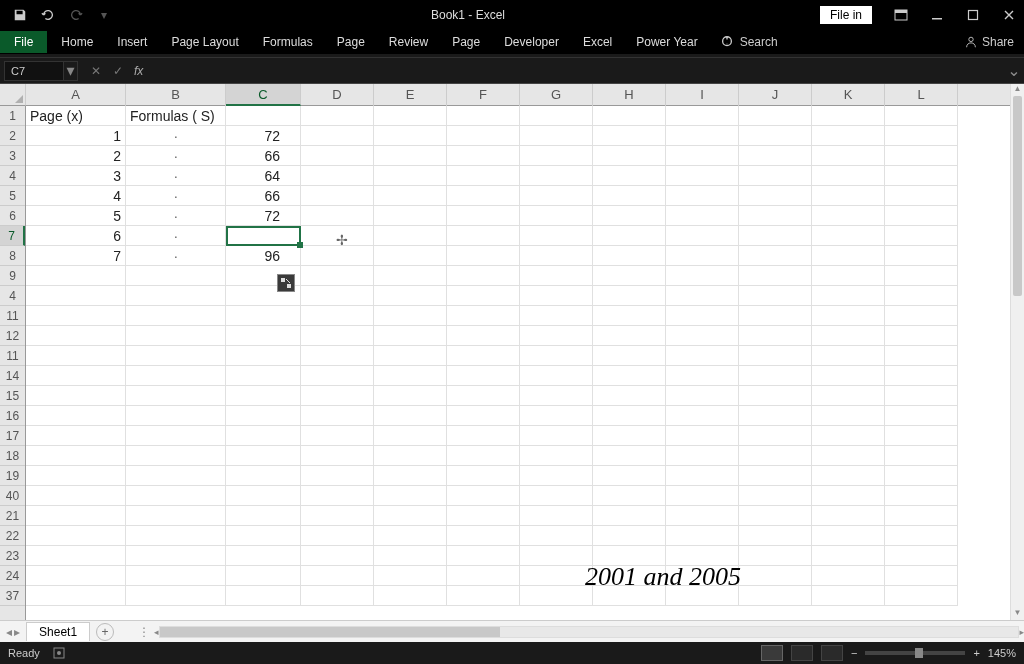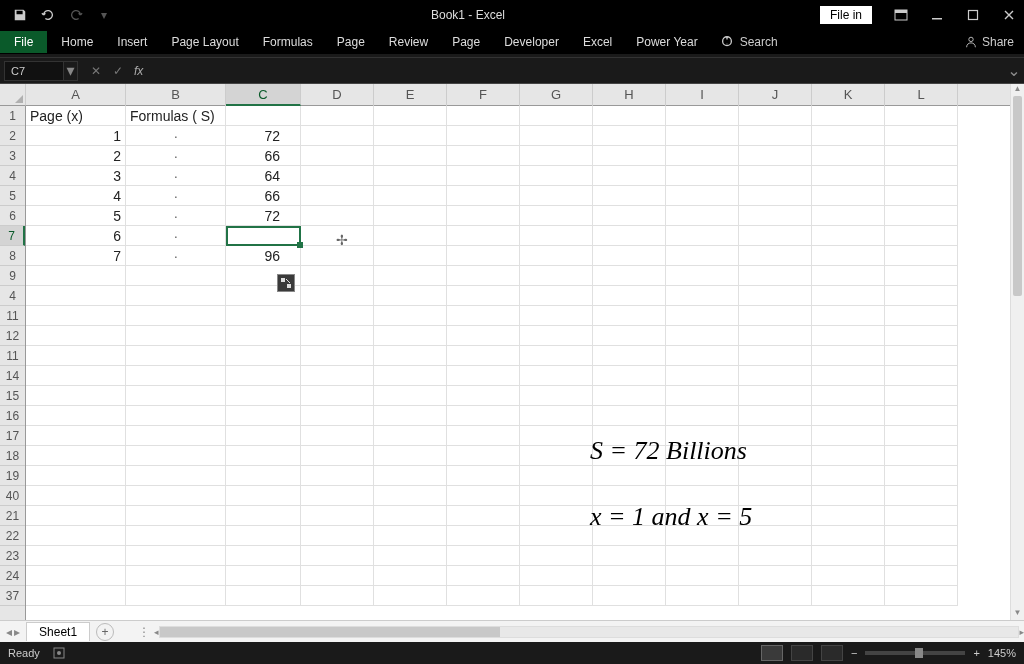--- a/index.html
+++ b/index.html
@@ -600,22 +600,21 @@
   <div class="autofill-icon" id="autofillicon" style="left: 277px; top: 190px;">
     <svg width="12" height="12" viewBox="0 0 12 12">
         <rect x="1" y="1" width="4" height="4" fill="#ddd"></rect>
         <rect x="7" y="7" width="4" height="4" fill="#ddd"></rect>
         <path stroke="#ddd" d="M6 2l4 4"></path>
       </svg>
   </div>
 
   <div class="cursor-plus" id="cursor" style="left: 336px; top: 148px;">✢</div>
 
-  <div class="handwriting" style="left:590px;top:352px">S = 72  Billions</div>
-  <div class="handwriting" style="left:590px;top:418px">x = 1  and   x = 5</div>
+  <div class="handwriting" style="left:585px;top:478px">2001   and   2005</div>
 
   <div class="vscroll">
     <div class="arrow" style="top:0">▲</div>
     <div class="thumb"></div>
     <div class="arrow" style="bottom:0">▼</div>
   </div>
 </div>
 
 <div class="sheettabs">
   <div class="nav">

